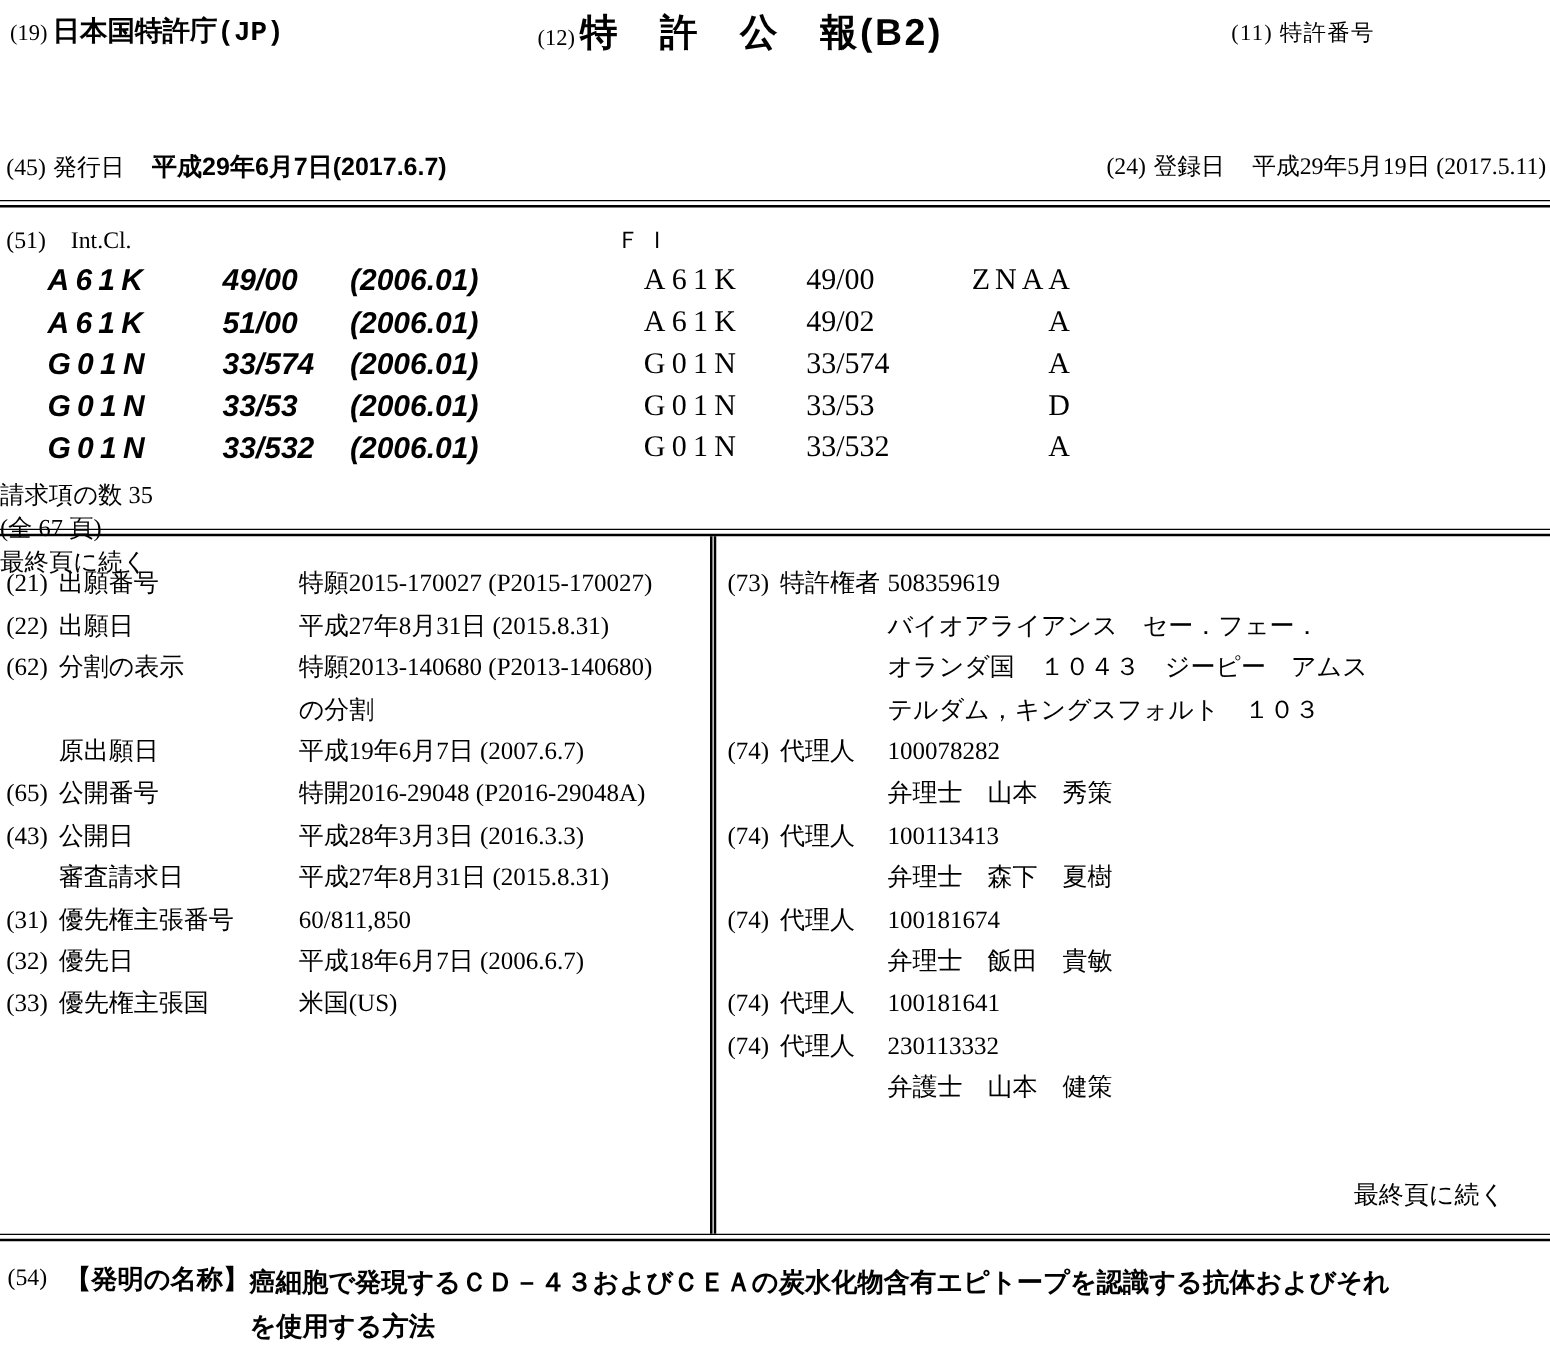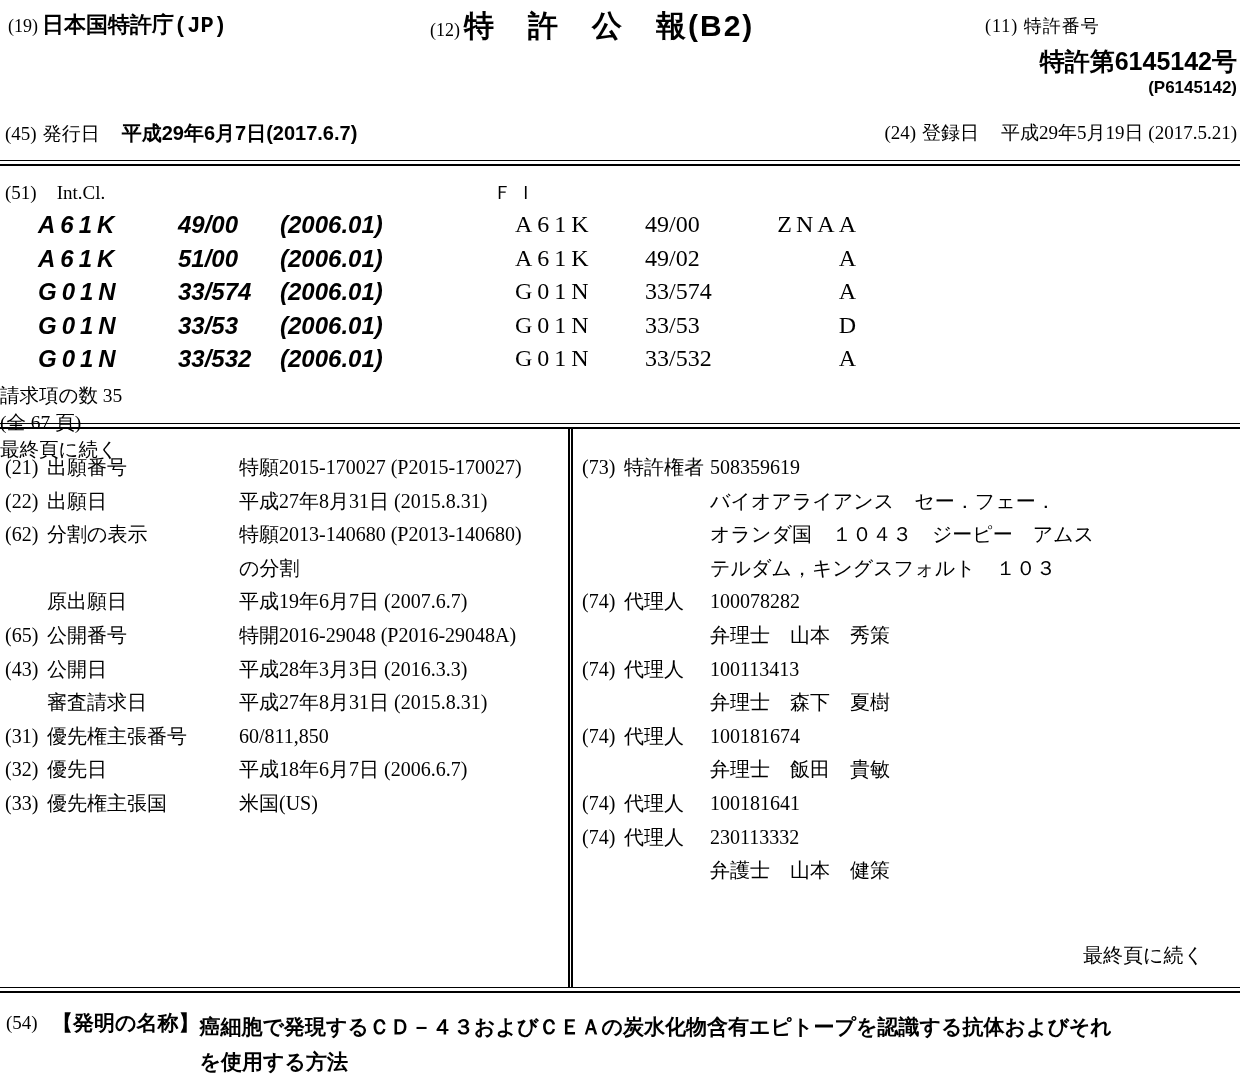--- a/index.html
+++ b/index.html
@@ -72,30 +72,26 @@
     <div class="h19">
       <span>(19)</span><span class="office">日本国特許庁(JP)</span>
     </div>
     <div class="h12">
       <span>(12)</span><span class="doctitle">特　許　公　報(B2)</span>
     </div>
     <div class="h11">
       <span>(11)</span>
       <span>特許番号</span>
     </div>
-    <div class="patnum gothic">
-      <span class="pn1">特許第6145142号</span>
-      <span class="pn2">(P6145142)</span>
-    </div>
     <div class="hdr-row2">
       <div class="h45">
         <span>(45)</span><span class="lbl">発行日</span><span class="bdate">平成29年6月7日(2017.6.7)</span>
       </div>
       <div class="h24">
-        <span>(24)</span><span class="lbl">登録日</span><span class="date">平成29年5月19日 (2017.5.21)</span>
+        <span>(24)</span><span class="lbl">登録日</span><span class="date">平成29年5月19日 (2017.5.11)</span>
       </div>
     </div>
   </div>
 
   <div class="rule"></div>
 
   <div class="cls">
     <div class="cls-head">
       <span class="c51">(51)</span>
       <span class="intcl">Int.Cl.</span>

